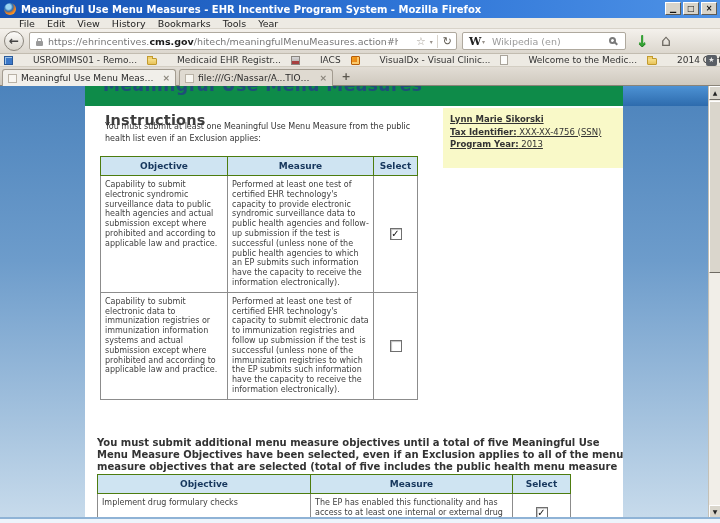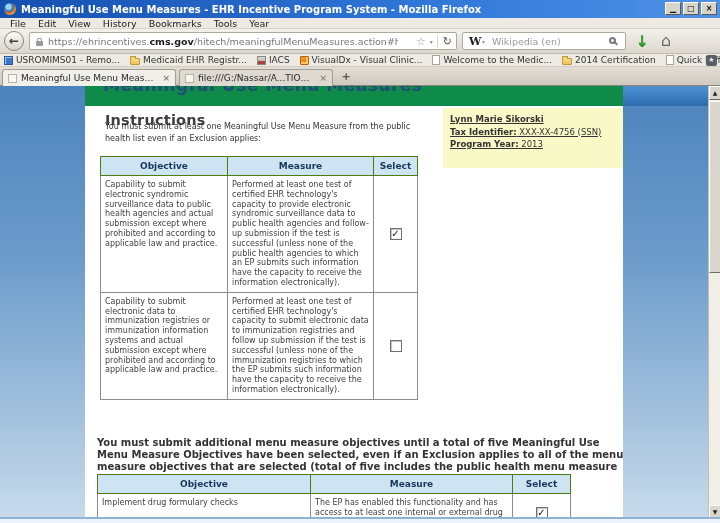--- a/index.html
+++ b/index.html
@@ -15,21 +15,21 @@
   .ff-icon{width:12px;height:12px;border-radius:50%;margin:0 5px 0 4px;
     background:radial-gradient(circle at 38% 32%,#9AD2F2 0 22%,#2B6FB5 40%,#E87B1E 58%,#F7A838 80%,#C65A10);}
   .win-title{color:#fff;font-size:10px;font-weight:bold;white-space:nowrap;}
   .win-btns{position:absolute;right:3px;top:2px;display:flex;gap:2px;}
   .win-btn{width:16px;height:13px;background:#D8D4CA;border:1px solid;
     border-color:#FFFFFF #5F5B53 #5F5B53 #FFFFFF;font-size:8px;line-height:11px;
     text-align:center;color:#111;font-weight:bold;}
 
   
   .menubar{position:absolute;left:0;top:18px;width:720px;height:11px;background:#EDEAE3;
-    display:flex;align-items:center;padding-left:4px;border-bottom:1px solid #D8D3C9;}
+    display:flex;align-items:center;padding-left:13px;border-bottom:1px solid #D8D3C9;}
   .menu-item{font-size:9.5px;color:#222;padding:0 6px;line-height:11px;}
 
   
   .navbar{position:absolute;left:0;top:29px;width:720px;height:25px;
     background:linear-gradient(#F4F1EC,#DCD7CE);border-bottom:1px solid #C2BCB0;}
   .back-btn{position:absolute;left:4px;top:2px;width:20px;height:20px;border-radius:50%;
     background:linear-gradient(#FDFCFA,#D8D4CB);border:1px solid #8A857C;
     font-size:12px;line-height:18px;text-align:center;color:#444;font-weight:bold;}
   .url-field{position:absolute;left:29px;top:3px;width:428px;height:18px;background:#fff;
     border:1px solid #AFA99E;border-radius:2px;}
@@ -52,21 +52,21 @@
   .mag{position:absolute;right:9px;top:4px;width:7px;height:7px;border:2px solid #7A7A7A;border-radius:50%;}
   .mag::after{content:"";position:absolute;width:5px;height:2px;background:#7A7A7A;
     transform:rotate(45deg);right:-4px;bottom:-2px;}
   .dl-btn{position:absolute;left:636px;top:2px;font-size:15px;font-weight:bold;color:#35A335;
     text-shadow:0 1px 0 #1D7A1D;line-height:20px;}
   .home-btn{position:absolute;left:661px;top:0px;font-size:16px;color:#6E6A62;line-height:24px;}
 
   
   .bmbar{position:absolute;left:0;top:54px;width:720px;height:13px;background:#EDEAE3;
     display:flex;align-items:center;gap:10px;padding-left:4px;border-bottom:1px solid #D3CEC3;}
-  .bm-item{display:flex;align-items:center;gap:3px;font-size:9px;color:#333;white-space:nowrap;}
+  .bm-item{display:flex;align-items:center;gap:20px;font-size:9px;color:#333;white-space:nowrap;}
   .app-icon{width:9px;height:9px;background:#3C78C8;border:1px solid #2A5A9A;
     box-shadow:inset 1px 1px 0 #9CC2E8;}
   .folder-icon{width:10px;height:7px;background:linear-gradient(#F7E08A,#E8C35A);
     border:1px solid #C19A2E;border-radius:1px;position:relative;margin-top:2px;}
   .folder-icon::before{content:"";position:absolute;top:-3px;left:-1px;width:4px;height:2px;
     background:#F0D070;border:1px solid #C19A2E;border-bottom:none;}
   .iacs-icon{width:9px;height:9px;background:linear-gradient(#D8D8D8,#A8A4A0);
     box-shadow:inset 0 -3px 0 #A84040;border:1px solid #8A8680;}
   .vdx-icon{width:9px;height:9px;background:linear-gradient(135deg,#F5A623,#E0700E);
     border:1px solid #B85E08;border-radius:1px;box-shadow:inset -2px -2px 0 #FBC96A;}

